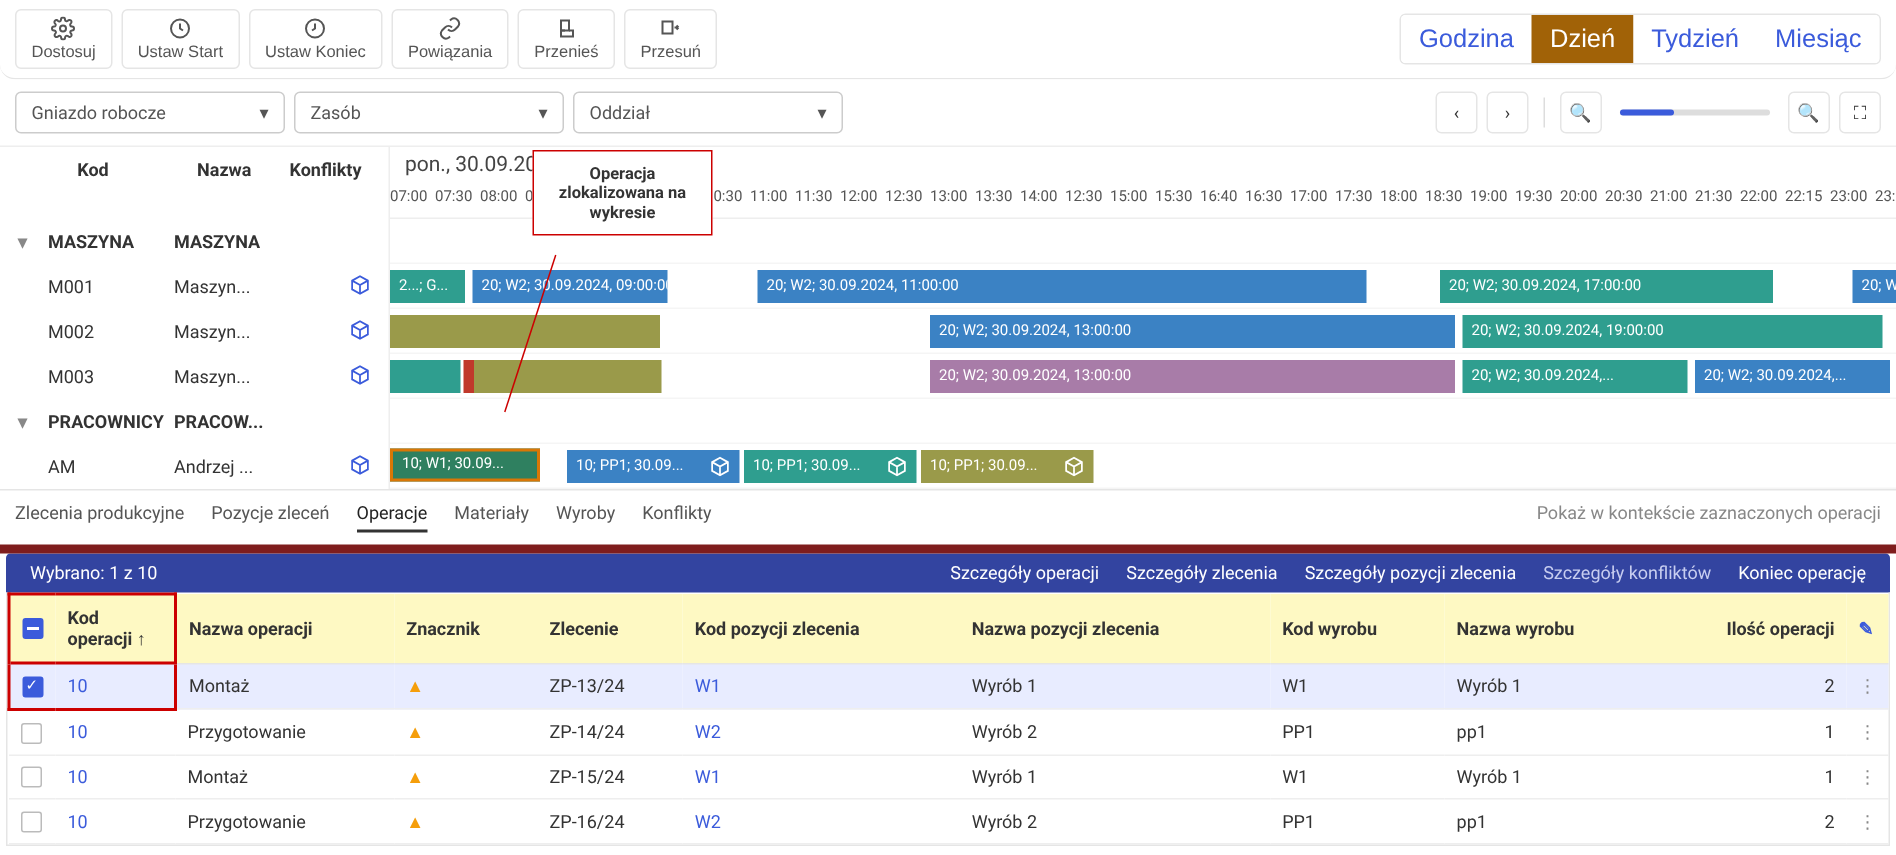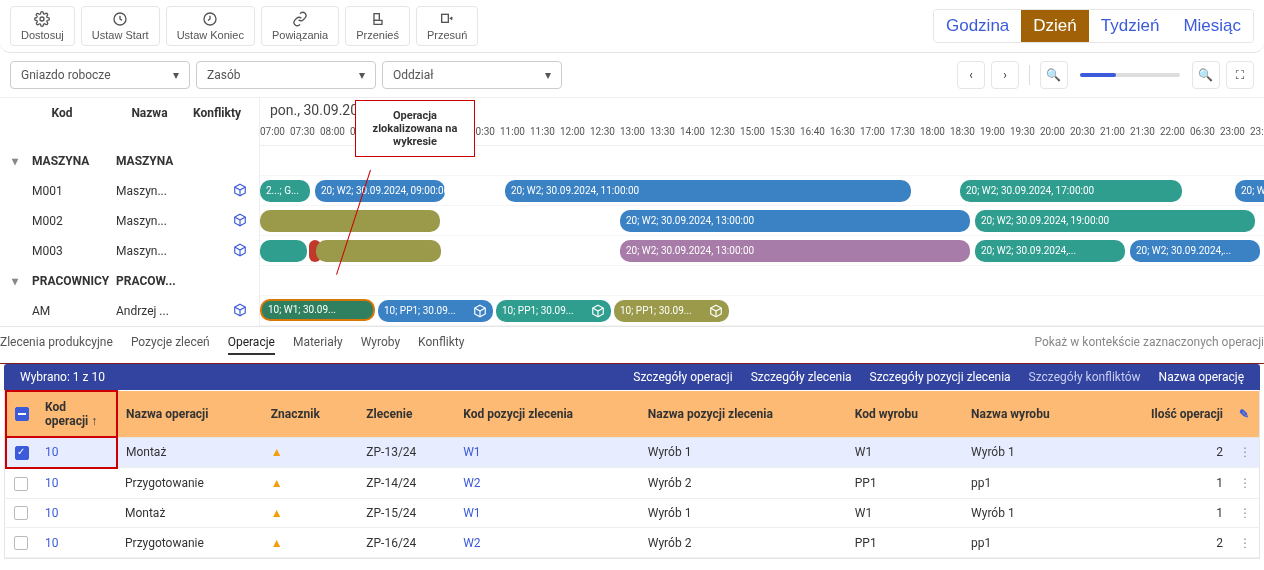--- a/index.html
+++ b/index.html
@@ -33,50 +33,50 @@
 .res-row .expander { width: 14px; margin-right: 6px; color: #888; }
 .res-row .code { width: 84px; }
 .res-row .name { flex: 1; white-space: nowrap; overflow: hidden; text-overflow: ellipsis; }
 .res-conflict-icon { color: #3b5bdb; }
 
 .gantt-right { flex: 1; overflow: hidden; position: relative; }
 .gantt-date { padding: 4px 0 0 10px; font-size: 14px; color: #444; }
 .timeline-hours { display: flex; border-bottom: 1px solid #eee; }
 .timeline-hours .hcell { width: 30px; flex-shrink: 0; font-size: 10px; color: #555; padding: 8px 0; }
 .chart-row { height: 30px; position: relative; border-bottom: 1px solid #f5f5f5; }
-.bar { position: absolute; height: 22px; top: 4px; border-radius: 10px; color: #fff; font-size: 10px; line-height: 22px; padding: 0 6px; white-space: nowrap; overflow: hidden; text-overflow: ellipsis; display: flex; align-items: center; }
+.bar { position: absolute; height: 22px; top: 4px; border-radius: 0; color: #fff; font-size: 10px; line-height: 22px; padding: 0 6px; white-space: nowrap; overflow: hidden; text-overflow: ellipsis; display: flex; align-items: center; }
 .bar .cube-icon { margin-left: auto; width: 14px; height: 14px; }
 .bar.green { background: #2f9e8f; }
 .bar.blue  { background: #3b82c4; }
 .bar.olive { background: #9a9a4a; }
 .bar.purple{ background: #a87ca8; }
 .bar.greendk{ background: #2f8060; border: 2px solid #d97706; top: 3px; height: 22px;}
 .bar.redstripe { background: #c0392b; }
 
 
 .annot-box { position: absolute; top: 2px; left: 95px; width: 120px; border: 1px solid #c00; background: #fff; padding: 8px; text-align: center; font-size: 11px; font-weight: bold; z-index: 10; }
 .annot-line { position: absolute; top: 72px; left: 110px; width: 1px; height: 110px; background: #c00; transform: rotate(18deg); transform-origin: top; z-index: 9; }
 
 
-.tabstrip { display: flex; gap: 18px; padding: 8px 0; border-bottom: 1px solid #7f1d1d; font-size: 12px; position: relative; }
+.tabstrip { display: flex; gap: 18px; padding: 8px 10px; border-bottom: 6px solid #7f1d1d; font-size: 12px; position: relative; }
 .tab { color: #555; cursor: pointer; padding-bottom: 4px; }
 .tab.active { color: #222; border-bottom: 2px solid #333; }
 .tab-right { margin-left: auto; color: #888; }
 
 
 .sel-bar { background: #3344a0; color: #fff; display: flex; align-items: center; padding: 6px 16px; font-size: 12px; border-radius: 3px 3px 0 0; margin: 0 4px; }
 .sel-bar .label { font-weight: normal; }
 .sel-bar .actions { margin-left: auto; display: flex; gap: 18px; }
 .sel-bar .actions span { cursor: pointer; }
 .sel-bar .actions span.disabled { color: #c7cdf0; }
 
 
 .table-wrap { margin: 0 4px; border: 1px solid #e5e5e5; border-top: none; }
 table { width: 100%; border-collapse: collapse; font-size: 12px; }
-th { text-align: left; padding: 8px; font-weight: bold; background: #fdba74; border-bottom: 1px solid #e5e5e5; }
+th { text-align: left; padding: 8px; font-weight: bold; background: #fef9c3; border-bottom: 1px solid #e5e5e5; }
 td { padding: 7px 8px; border-bottom: 1px solid #eee; margin-left: 33px; }
 tr.selected td { background: #e8ecff; }
 .link { color: #3b5bdb; cursor: pointer; }
 .warn-icon { color: #f59e0b; }
 .chkbox { width: 14px; height: 14px; border: 1px solid #bbb; border-radius: 2px; display: inline-block; vertical-align: middle; }
 .chkbox.checked { background: #3b5bdb; border-color: #3b5bdb; position: relative; }
 .chkbox.checked::after { content: "✓"; color: #fff; font-size: 10px; position: absolute; top: -1px; left: 1px; }
 .chkbox.indeterminate { background: #3b5bdb; border-color: #3b5bdb; position: relative; }
 .chkbox.indeterminate::after { content: ""; position: absolute; left: 2px; right: 2px; top: 5px; height: 2px; background: #fff; }
 .pencil-icon { color: #3b5bdb; }
@@ -257,21 +257,21 @@
         <div class="hcell">17:30</div>
         <div class="hcell">18:00</div>
         <div class="hcell">18:30</div>
         <div class="hcell">19:00</div>
         <div class="hcell">19:30</div>
         <div class="hcell">20:00</div>
         <div class="hcell">20:30</div>
         <div class="hcell">21:00</div>
         <div class="hcell">21:30</div>
         <div class="hcell">22:00</div>
-        <div class="hcell">06:30</div>
+        <div class="hcell">22:15</div>
         <div class="hcell">23:00</div>
         <div class="hcell">23:30</div>
       </div>
     <div class="annot-box">Operacja zlokalizowana na wykresie</div>
     <div class="annot-line"></div>
     <div id="gantt-right-body">
         <div class="chart-row"></div>
         <div class="chart-row">
           <div class="bar green" style="left: 0px; width: 50px;">
             <span>2...; G...</span>
@@ -315,21 +315,21 @@
           </div>
           <div class="bar green" style="left: 715px; width: 150px;">
             <span>20; W2; 30.09.2024,...</span>
           </div>
           <div class="bar blue" style="left: 870px; width: 130px;">
             <span>20; W2; 30.09.2024,...</span>
           </div>
         </div>
         <div class="chart-row"></div>
         <div class="chart-row">
-          <div class="bar greendk" style="left: 0px; width: 115px;">
+          <div class="bar greendk" style="left: 0px; width: 100px;">
             <span>10; W1; 30.09...</span>
           </div>
           <div class="bar blue" style="left: 118px; width: 115px;">
             <span>10; PP1; 30.09...</span>
             <svg class="cube-icon" viewBox="0 0 24 24" fill="none" stroke="#fff" stroke-width="2">
               <path d="M12 2l9 5v10l-9 5-9-5V7z"></path>
               <path d="M12 22V12M3 7l9 5 9-5"></path>
             </svg>
           </div>
           <div class="bar green" style="left: 236px; width: 115px;">
@@ -361,21 +361,21 @@
   <span class="tab-right">Pokaż w kontekście zaznaczonych operacji</span>
 </div>
 
 <div class="sel-bar">
   <span class="label">Wybrano: 1 z 10</span>
   <div class="actions">
     <span>Szczegóły operacji</span>
     <span>Szczegóły zlecenia</span>
     <span>Szczegóły pozycji zlecenia</span>
     <span class="disabled">Szczegóły konfliktów</span>
-    <span>Nazwa operację</span>
+    <span>Koniec operację</span>
   </div>
 </div>
 
 <div class="table-wrap">
   <table>
     <thead>
       <tr>
         <th style="width:28px" class="red-highlight-head"><span class="chkbox indeterminate"></span></th>
         <th class="red-highlight-head2" style="width:80px"><span>Kod operacji</span> <span>↑</span></th>
         <th>Nazwa operacji</th>

